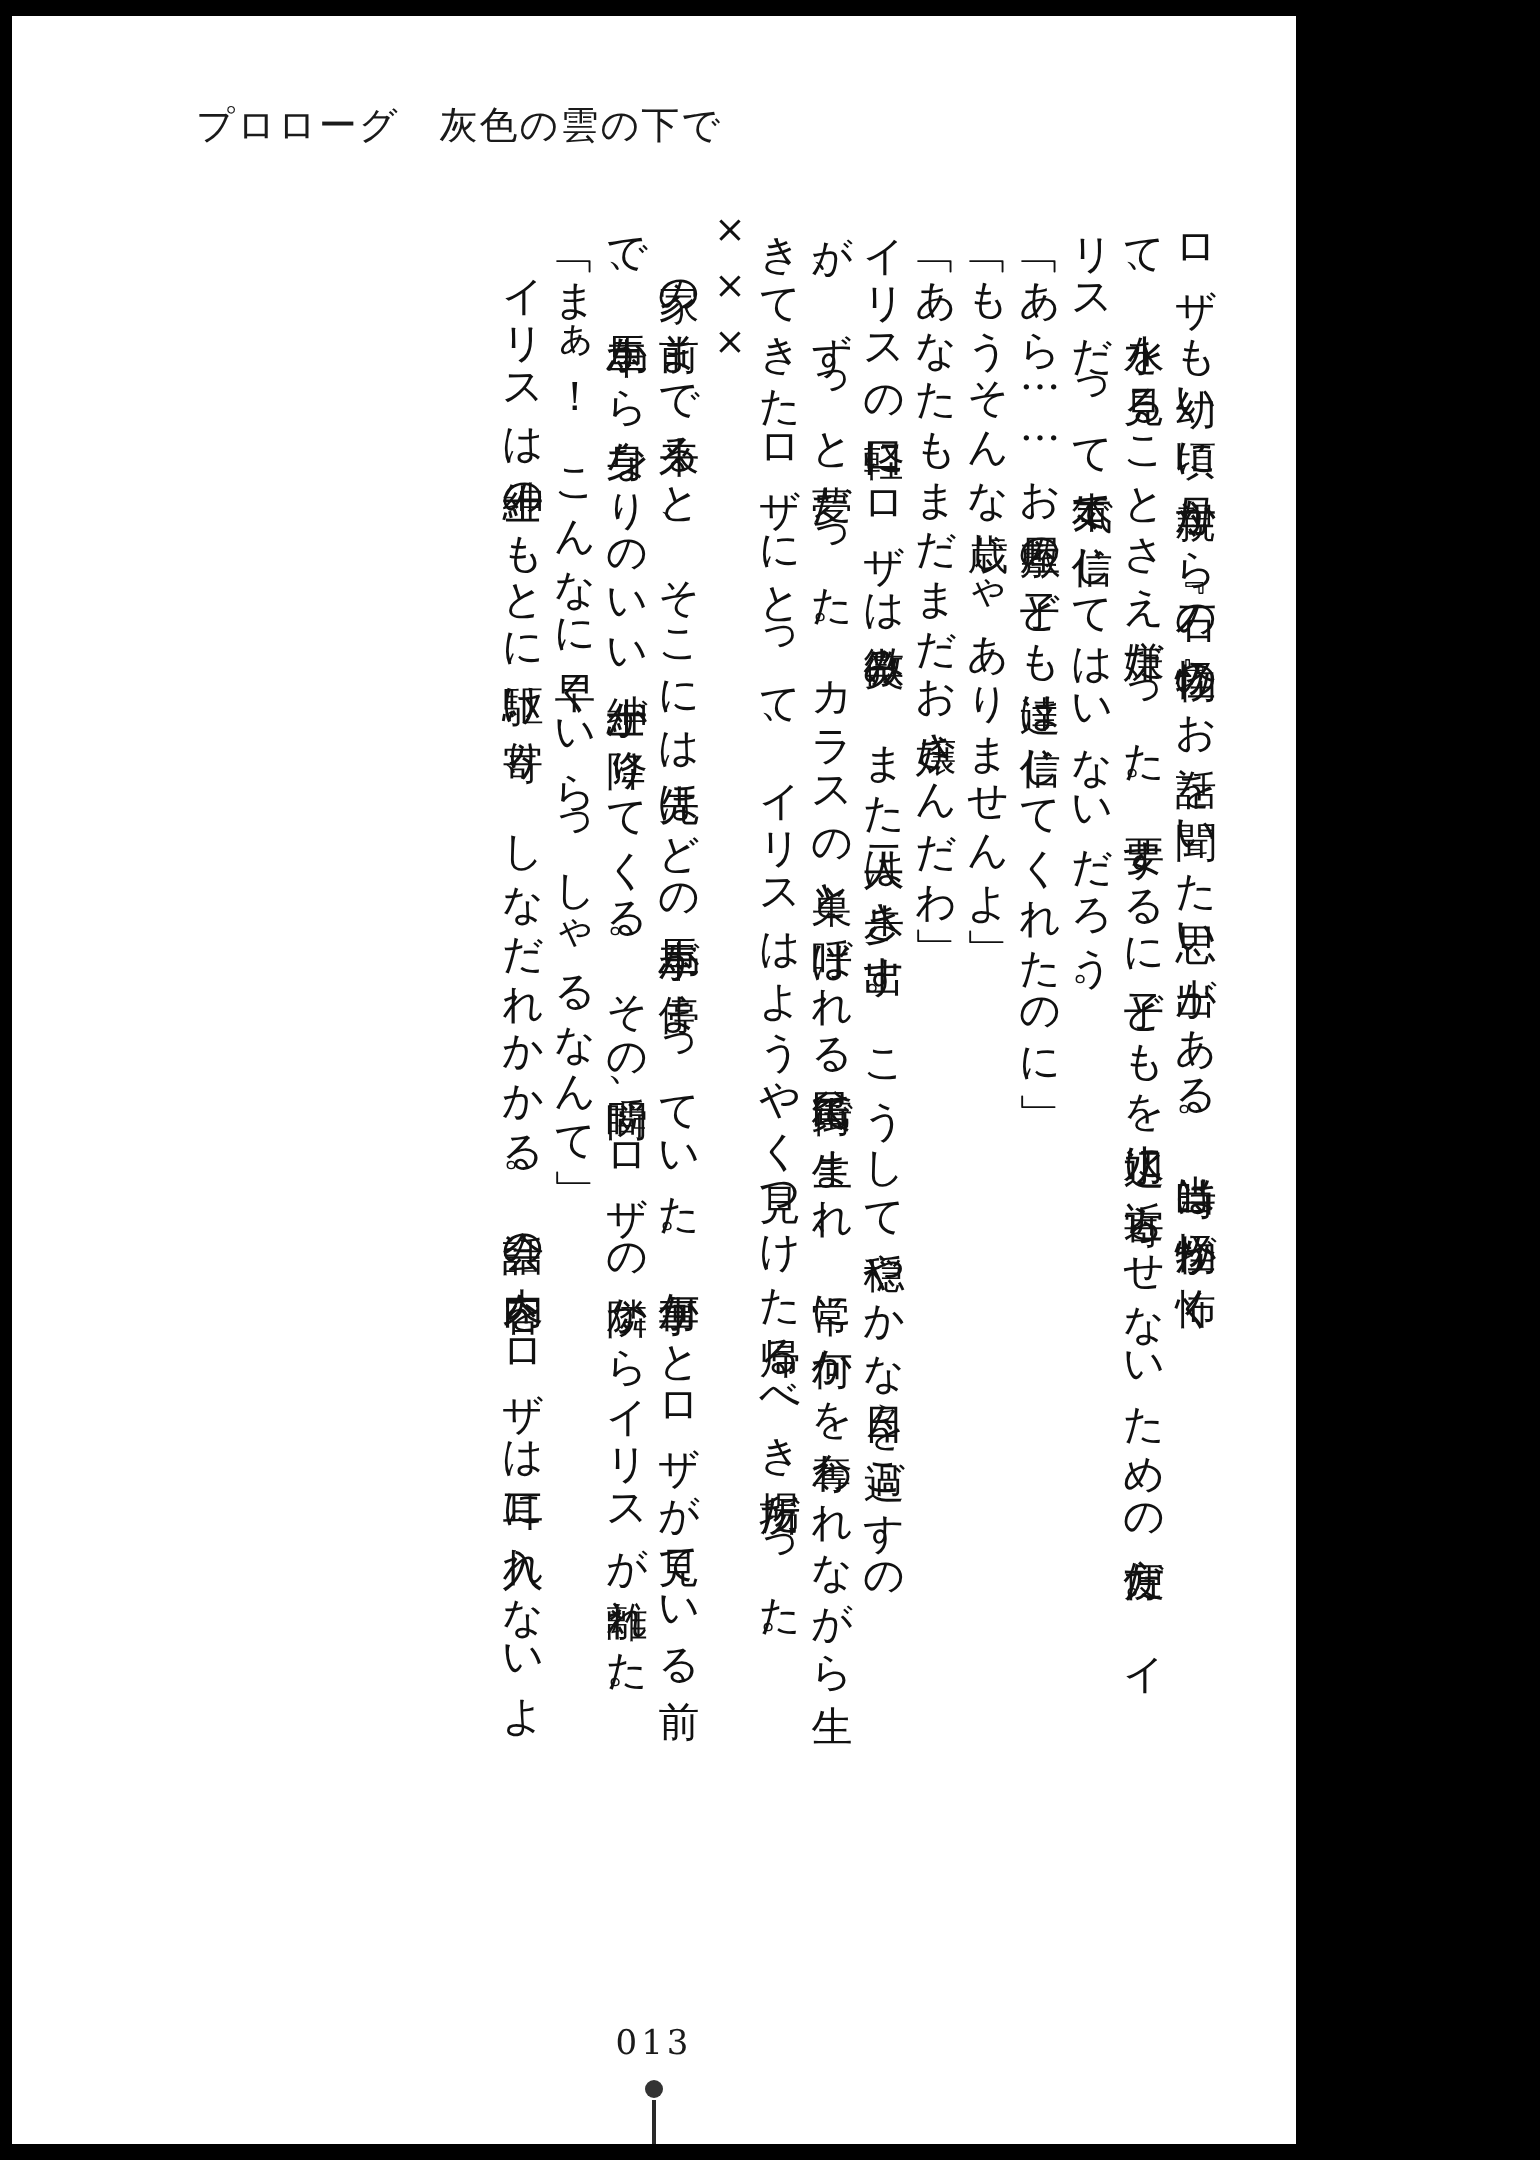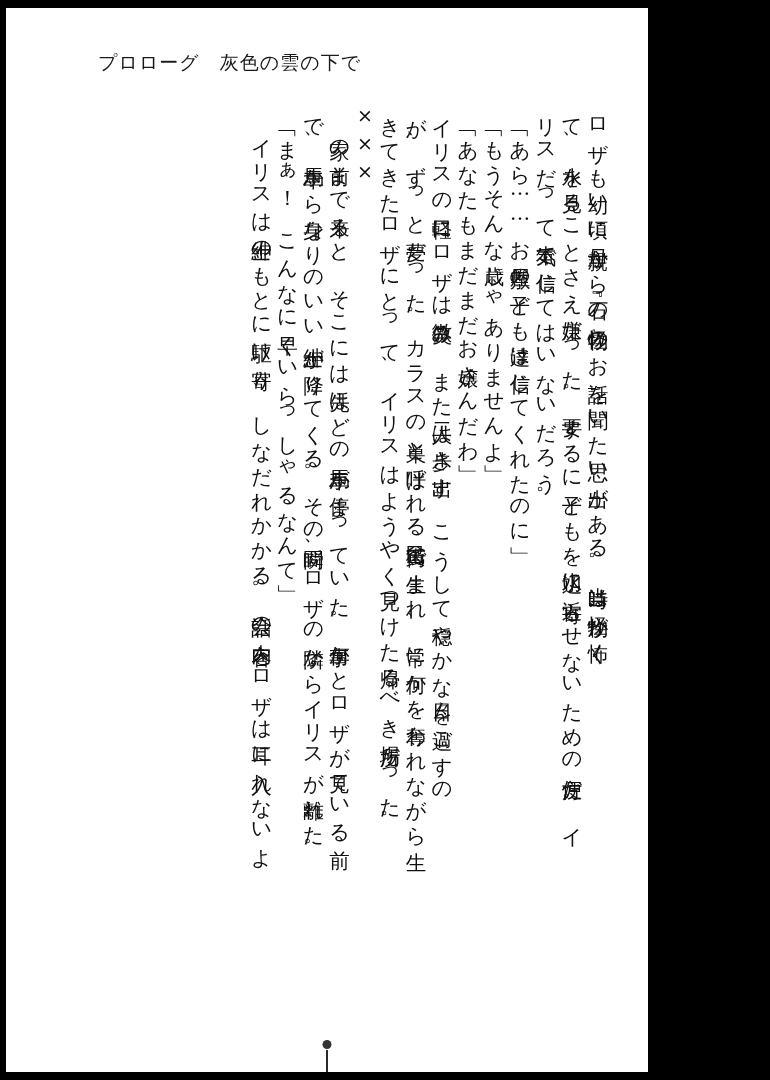--- a/index.html
+++ b/index.html
@@ -111,16 +111,17 @@
       <div class="vcol">イリスの軽口にロザは微笑み、また二人は歩き出す。こうして穏やかな日々を過ごすの</div>
       <div class="vcol">が、ずっと夢だった。カラスの巣と呼ばれる貧民街で生まれ、常に何かを奪われながら生</div>
       <div class="vcol">きてきたロザにとって、イリスはようやく見つけた帰るべき場所だった。</div>
       <div class="vcol sep">×××</div>
       <div class="vcol indent">家の前まで来ると、そこには先ほどの馬車が停まっていた。何事かとロザが見ている前</div>
       <div class="vcol">で、馬車から身なりのいい紳士が降りてくる。その瞬間、ロザの隣からイリスが離れた。</div>
       <div class="vcol indent">「まぁ！　こんなに早くいらっしゃるなんて」</div>
       <div class="vcol indent">イリスは紳士のもとに駆け寄り、しなだれかかる。会話の内容をロザは耳に入れないよ</div>
     </div>
 
+  <div class="page-number">013</div>
   <div class="footer-dot"></div>
   <div class="footer-line"></div>
 
 </div>
 
 </body></html>

